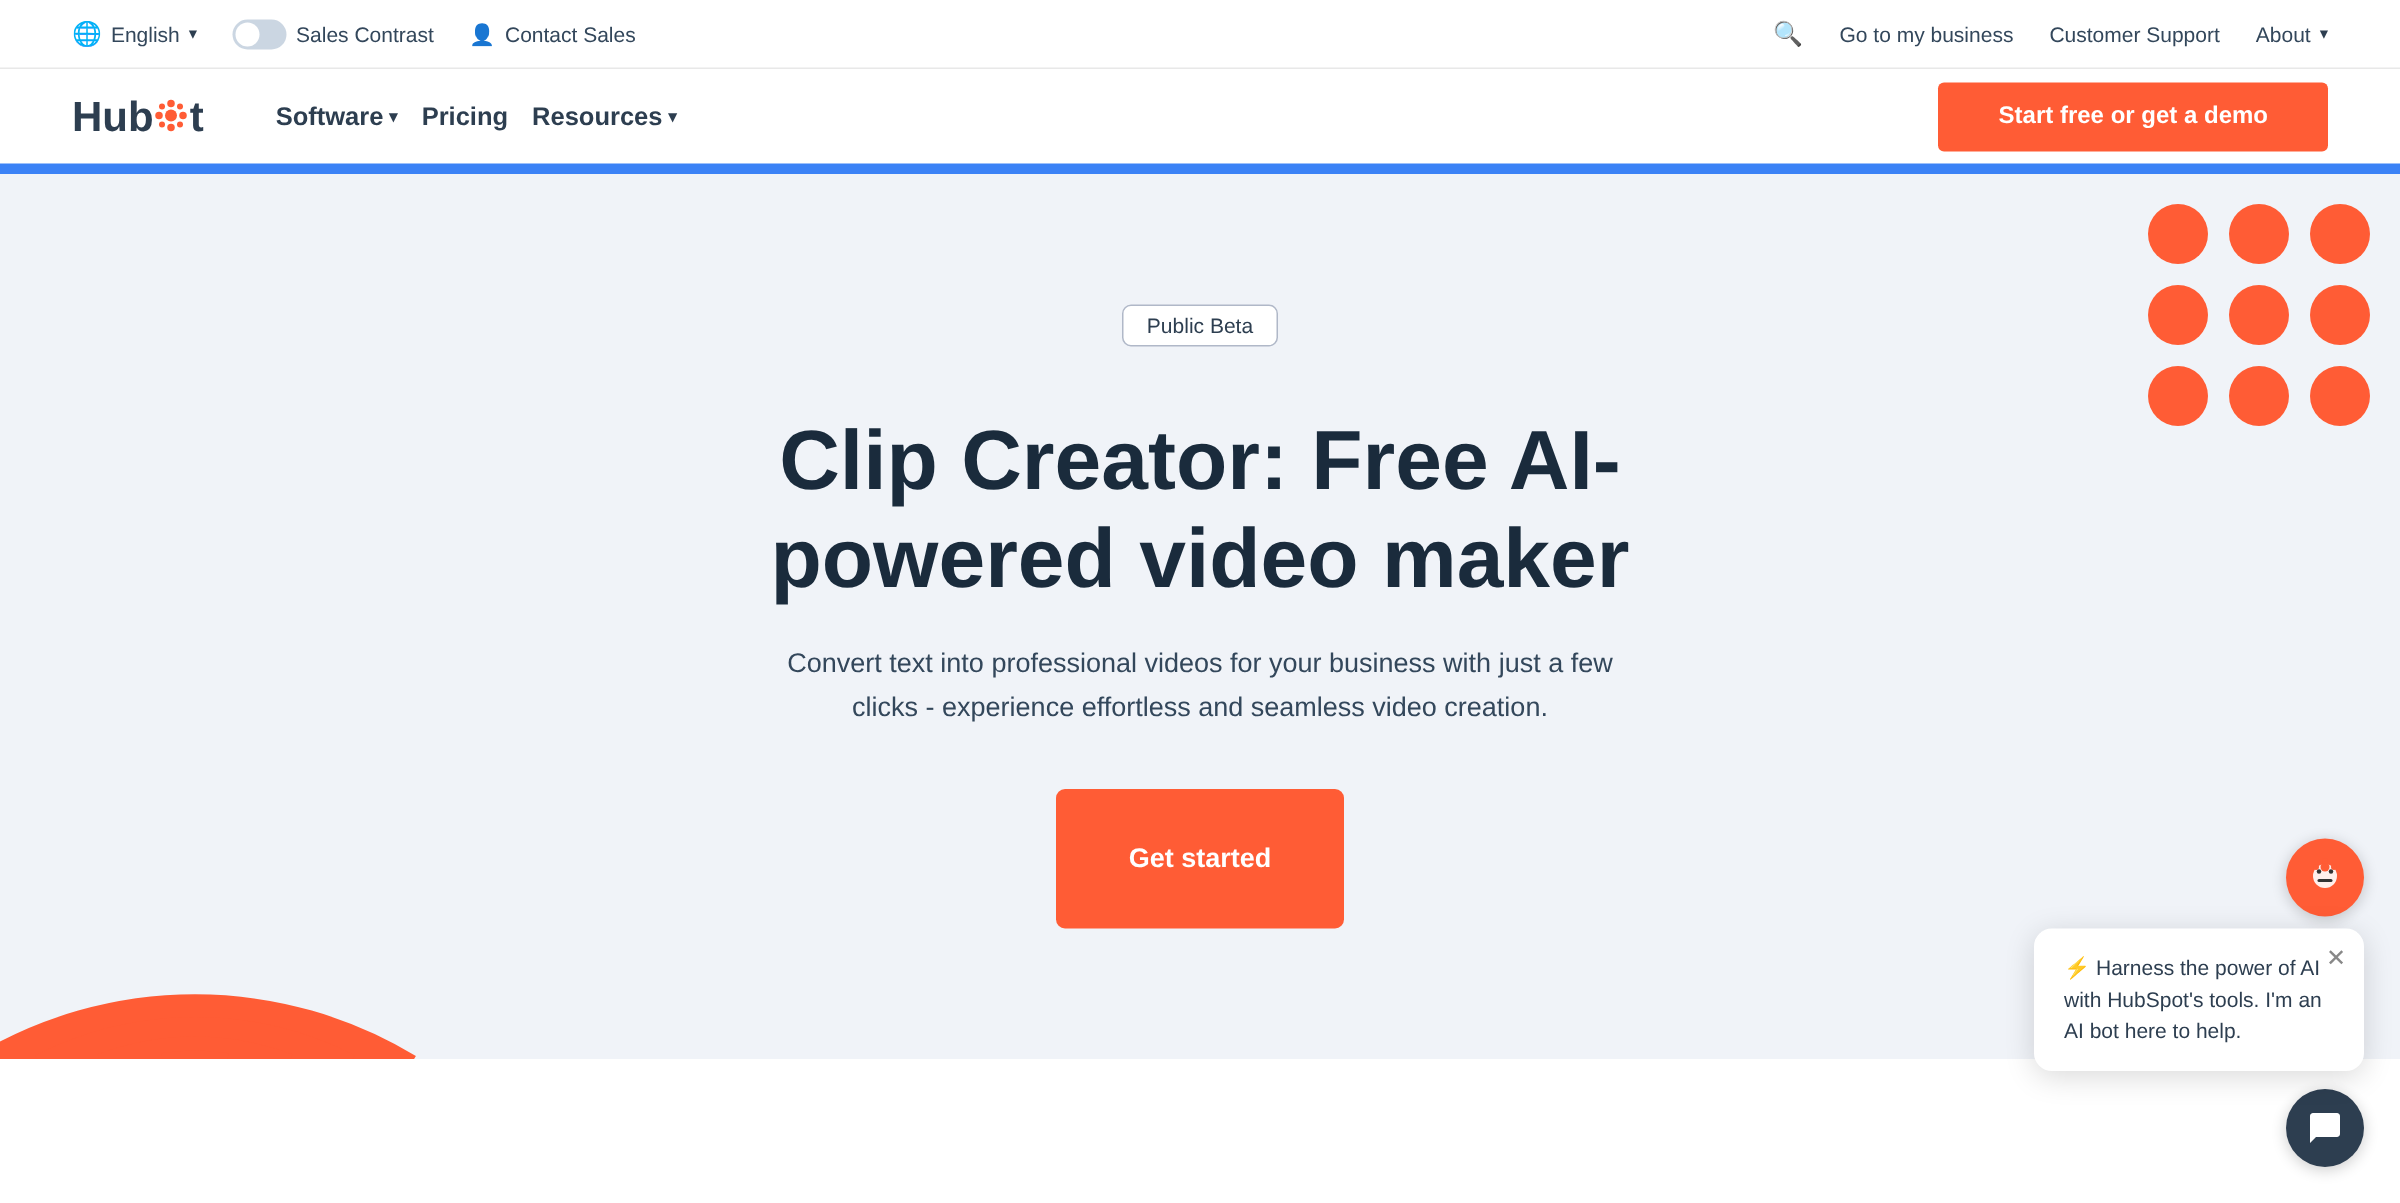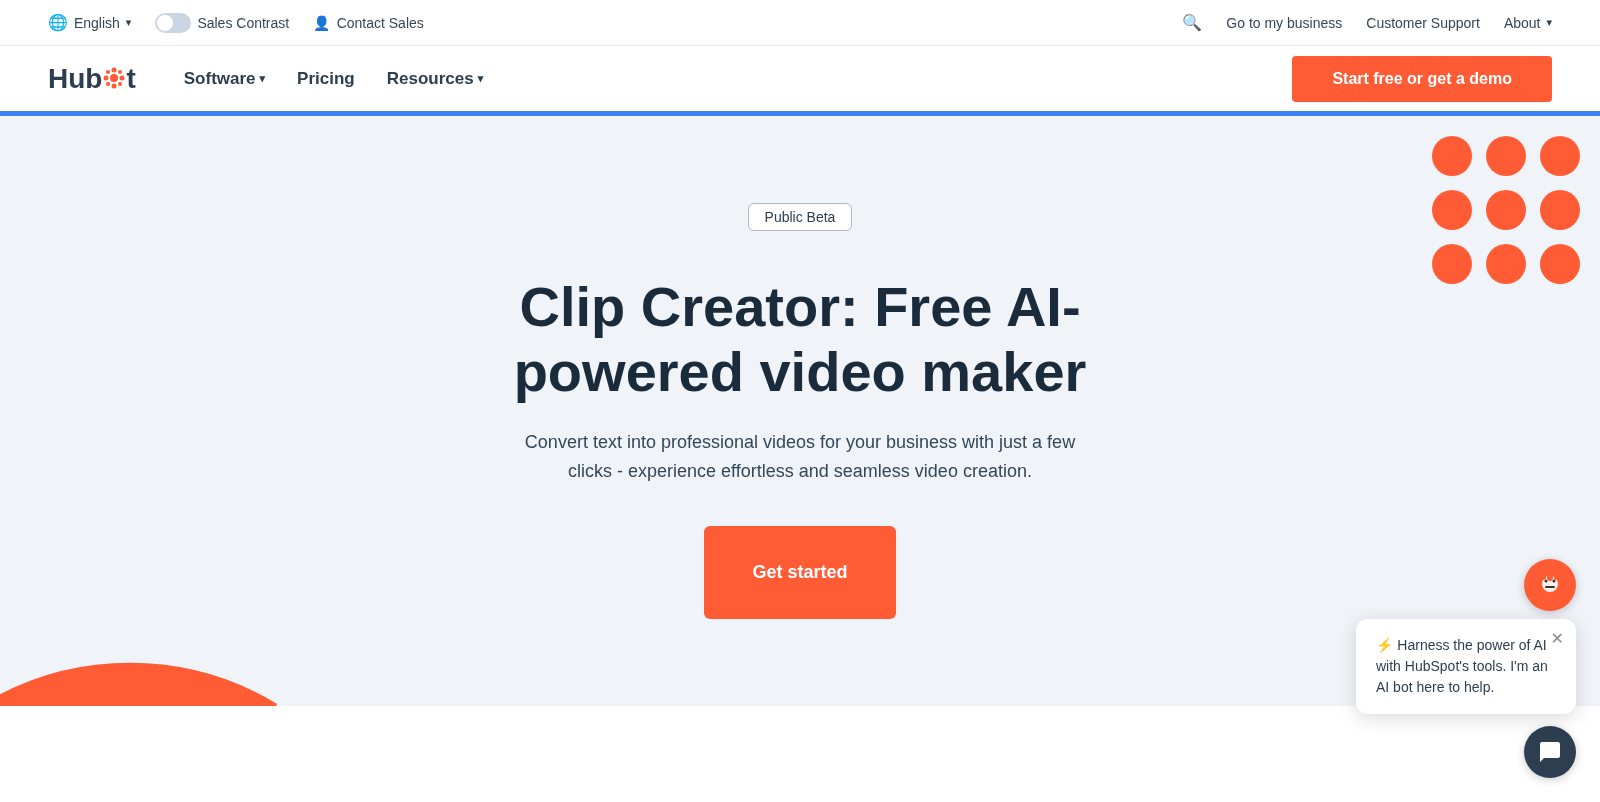--- a/index.html
+++ b/index.html
@@ -56,42 +56,42 @@
     }
 
     
     .main-nav {
       display: flex;
       align-items: center;
       justify-content: space-between;
       padding: 0 48px;
       height: 70px;
       background: #fff;
-      border-bottom: 5px solid #3b82f6;
+      border-bottom: 7px solid #3b82f6;
     }
     .nav-left {
       display: flex;
       align-items: center;
       gap: 48px;
     }
     .logo {
       display: flex;
       align-items: center;
       font-size: 28px;
       font-weight: 700;
       color: #1a1a2e;
       text-decoration: none;
       cursor: pointer;
     }
     .logo-hub { color: #2d3e50; }
     .logo-spot { color: #2d3e50; }
     .nav-links {
       display: flex;
       align-items: center;
-      gap: 32px;
+      gap: 16px;
     }
     .nav-link {
       display: flex;
       align-items: center;
       gap: 4px;
       font-size: 17px;
       font-weight: 600;
       color: #2d3e50;
       cursor: pointer;
       text-decoration: none;

